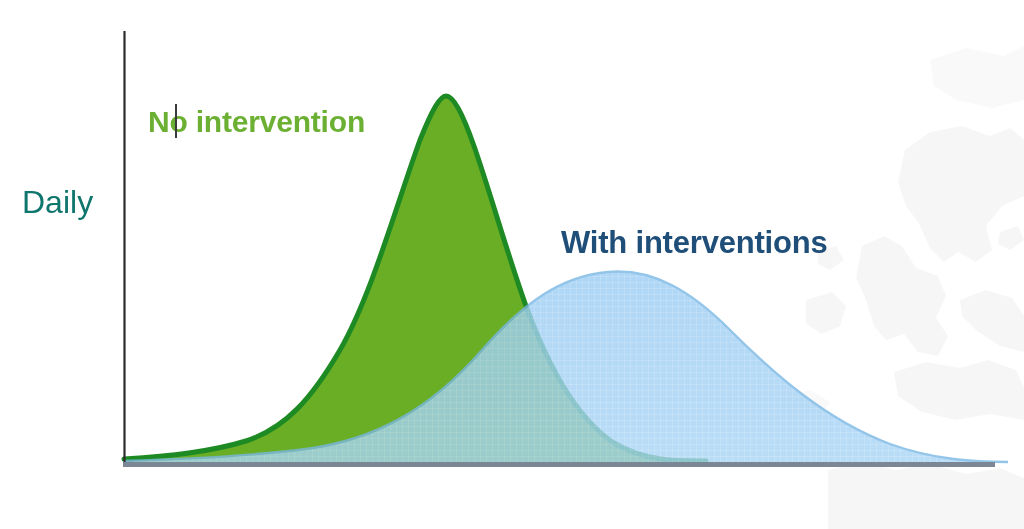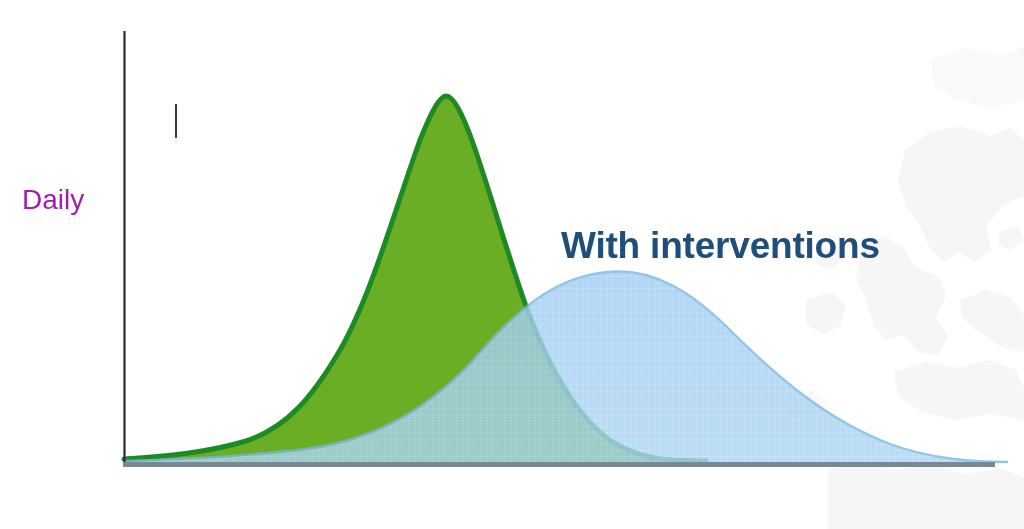--- a/index.html
+++ b/index.html
@@ -21,27 +21,27 @@
     font-size:30px;font-weight:bold;
     color:#6CB033;
     letter-spacing:-0.2px;
   }
   #caret{
     position:absolute;left:175px;top:104px;
     width:2px;height:34px;background:#3a3a3a;
   }
   #lbl-blue{
     left:561px;top:225px;
-    font-size:37px;font-weight:bold;
+    font-size:31px;font-weight:bold;
     color:#1F4E79;
     letter-spacing:-0.2px;
   }
   #lbl-y{
     left:22px;top:184px;
-    font-size:28px;color:#a21caf;
+    font-size:32px;color:#0f766e;
     line-height:1.14;text-align:center;
   }
   #lbl-x{
     left:411px;top:482px;
     font-size:28px;color:#111111;
   }
 </style>
 </head>
 <body>
 
@@ -130,20 +130,21 @@
                C 774,374 826,420 890,444
                C 934,460 976,462 1008,462" fill="none" stroke="#79B7E4" stroke-width="2.4" stroke-linejoin="round"></path>
     </g>
   </svg>
 
   <svg class="layer" id="axes" viewBox="0 0 1024 529">
     <line x1="124.5" y1="31" x2="124.5" y2="462" stroke="#2B2B2B" stroke-width="2.2"></line>
     <line x1="123" y1="464.5" x2="995" y2="464.5" stroke="#7B8794" stroke-width="5"></line>
   </svg>
 
+  <div class="lbl" id="lbl-green">No intervention</div>
   <div id="caret"></div>
 
   <div class="lbl" id="lbl-blue">With interventions</div>
 
   <div class="lbl" id="lbl-y">
     <div>Daily</div>
   </div>
 
 
 </div>

